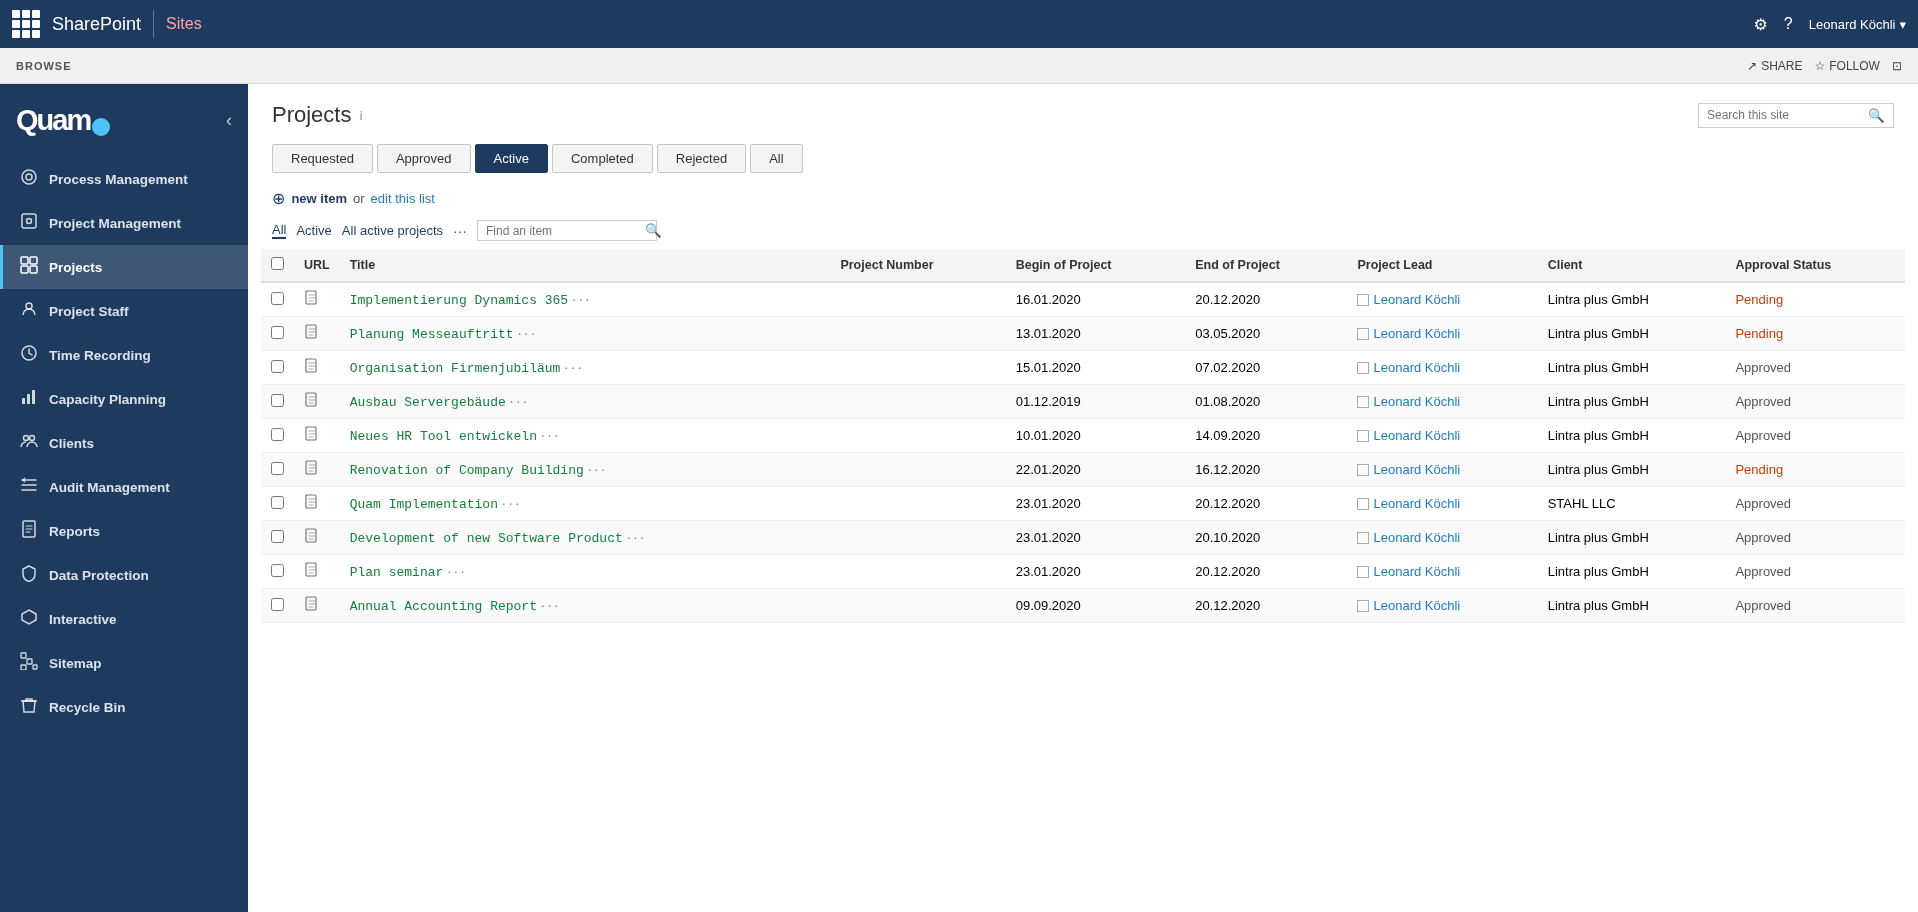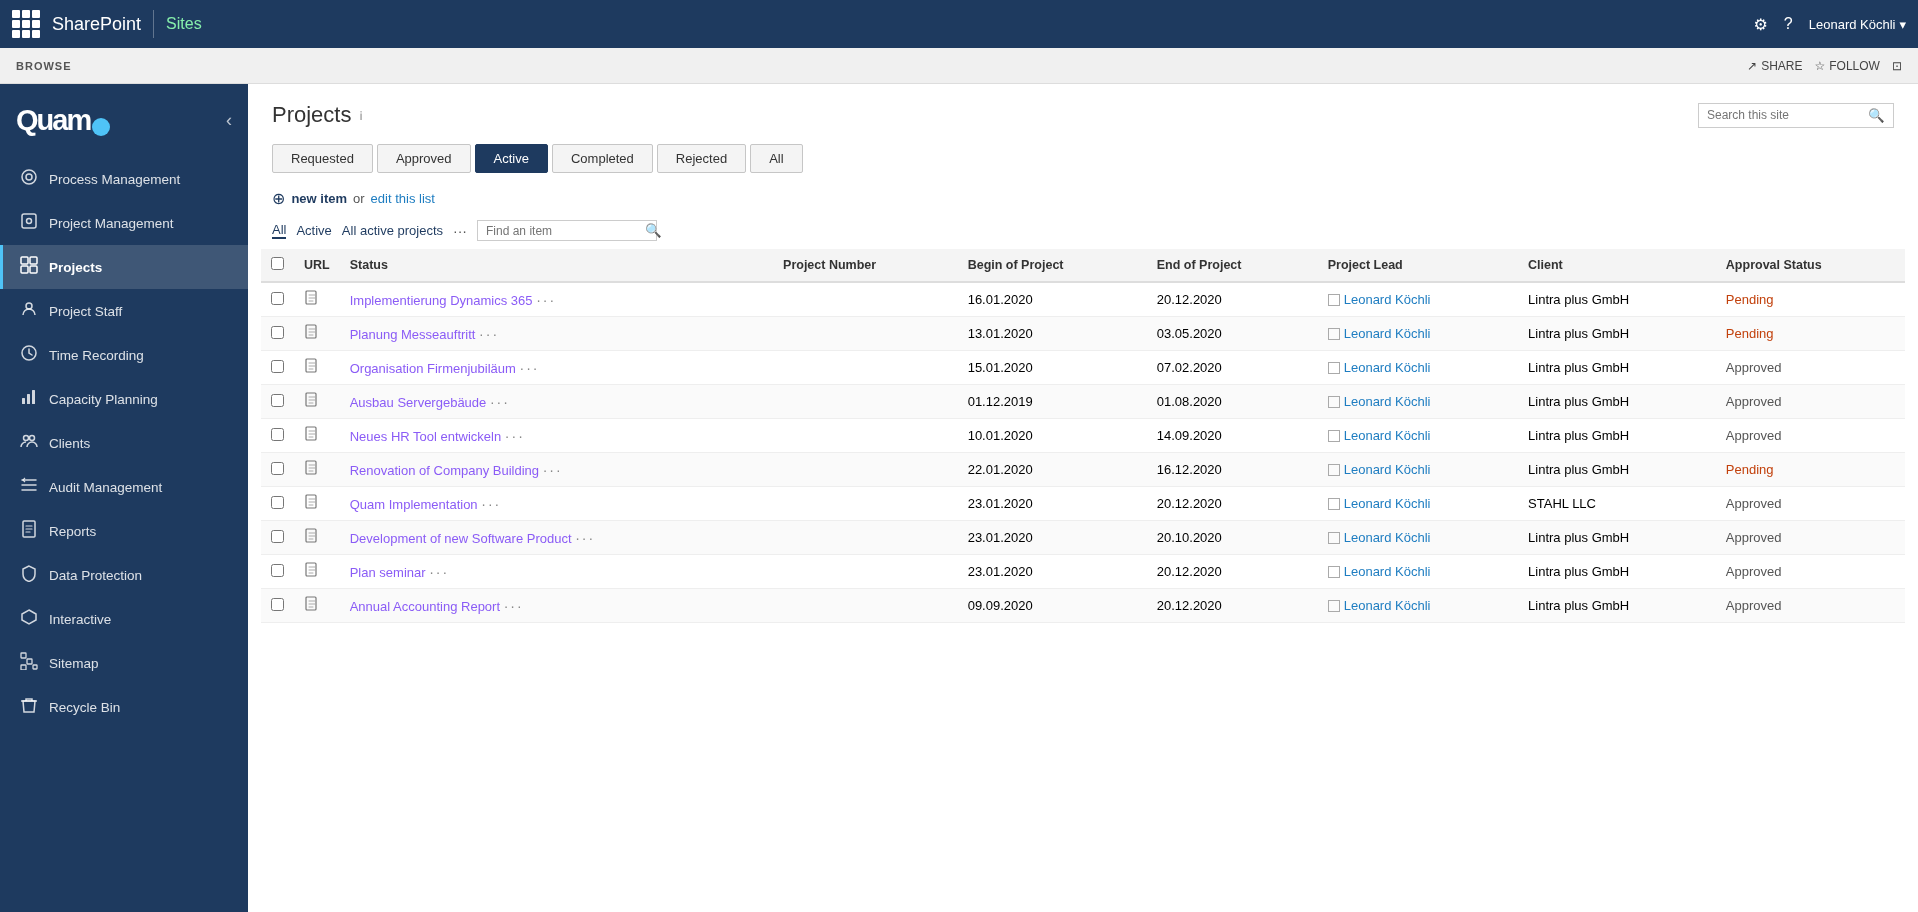--- a/index.html
+++ b/index.html
@@ -13,21 +13,21 @@
       display: flex;
       align-items: center;
       padding: 0 12px;
       gap: 12px;
     }
     .top-nav-left { display: flex; align-items: center; gap: 12px; flex: 1; }
     .top-nav-grid { display: grid; grid-template-columns: repeat(3,8px); grid-template-rows: repeat(3,8px); gap: 2px; cursor: pointer; }
     .top-nav-grid span { background: white; border-radius: 1px; display: block; }
     .top-nav-brand { font-size: 18px; font-weight: 300; color: white; }
     .top-nav-divider { width: 1px; height: 28px; background: rgba(255,255,255,0.3); }
-    .top-nav-sites { font-size: 16px; font-weight: 300; color: #86efac; }
+    .top-nav-sites { font-size: 16px; font-weight: 300; color: #fca5a5; }
     .top-nav-right { display: flex; align-items: center; gap: 16px; }
     .top-nav-icon { color: white; font-size: 16px; cursor: pointer; background: none; border: none; }
     .top-nav-user { color: white; font-size: 13px; display: flex; align-items: center; gap: 4px; cursor: pointer; }
 
     
     .browse-bar {
       background: #f0f0f0;
       height: 36px;
       display: flex;
       align-items: center;
@@ -64,20 +64,21 @@
     .sidebar-item {
       display: flex;
       align-items: center;
       gap: 10px;
       padding: 11px 16px;
       cursor: pointer;
       color: rgba(255,255,255,0.85);
       font-size: 13.5px;
       border-left: 3px solid transparent;
       transition: background 0.15s;
+      font-weight: bold;
     }
     .sidebar-item.active { background: rgba(255,255,255,0.15); border-left-color: #4fc3f7; color: white; font-weight: 600; }
     .sidebar-item .icon { font-size: 16px; width: 20px; text-align: center; flex-shrink: 0; }
 
     
     .content { flex: 1; background: white; overflow-y: auto; }
     .content-header {
       padding: 18px 24px 0 24px;
       display: flex;
       align-items: center;
@@ -135,21 +136,21 @@
 
     
     .projects-table { width: 100%; border-collapse: collapse; font-size: 13px; }
     .projects-table thead tr { background: #f4f4f4; border-bottom: 2px solid #ddd; }
     .projects-table th { padding: 8px 10px; text-align: left; color: #333; font-weight: 600; font-size: 12.5px; white-space: nowrap; }
     .projects-table th.check-col { width: 24px; }
     .projects-table th.url-col { width: 36px; }
     .projects-table td { padding: 7px 10px; border-bottom: 1px solid #eee; vertical-align: middle; white-space: nowrap; }
     .projects-table tbody tr:nth-child(even) { background: #fafafa; }
     .doc-icon { color: #555; font-size: 14px; }
-    .title-link { color: #8b5cf6; cursor: pointer; text-decoration: none; }
+    .title-link { color: #15803d; cursor: pointer; text-decoration: none; font-family: Liberation Mono, monospace; }
     .person-link { color: #1e7dc1; cursor: pointer; display: flex; align-items: center; gap: 4px; }
     .person-check { width: 12px; height: 12px; border: 1px solid #aaa; display: inline-block; vertical-align: middle; }
     .more-dots { color: #888; cursor: pointer; letter-spacing: 2px; font-size: 14px; }
     .status-pending { color: #c2410c; }
     .status-approved { color: #555; }
     .info-icon { color: #888; font-size: 12px; cursor: pointer; }
 
     
     ::-webkit-scrollbar { width: 6px; }
     ::-webkit-scrollbar-thumb { background: #c1c1c1; border-radius: 3px; }
@@ -375,21 +376,21 @@
         <button style="background:none;border:none;cursor:pointer;color:#555;">🔍</button>
       </div>
     </div>
 
     <div style="padding: 0 13px;">
       <table class="projects-table">
         <thead>
           <tr>
             <th class="check-col"><input type="checkbox" style=""></th>
             <th class="url-col">URL</th>
-            <th>Status</th>
+            <th>Title</th>
             <th>Project Number</th>
             <th>Begin of Project</th>
             <th>End of Project</th>
             <th>Project Lead</th>
             <th>Client</th>
             <th>Approval Status</th>
           </tr>
         </thead>
         <tbody id="table-body">
         <tr>

